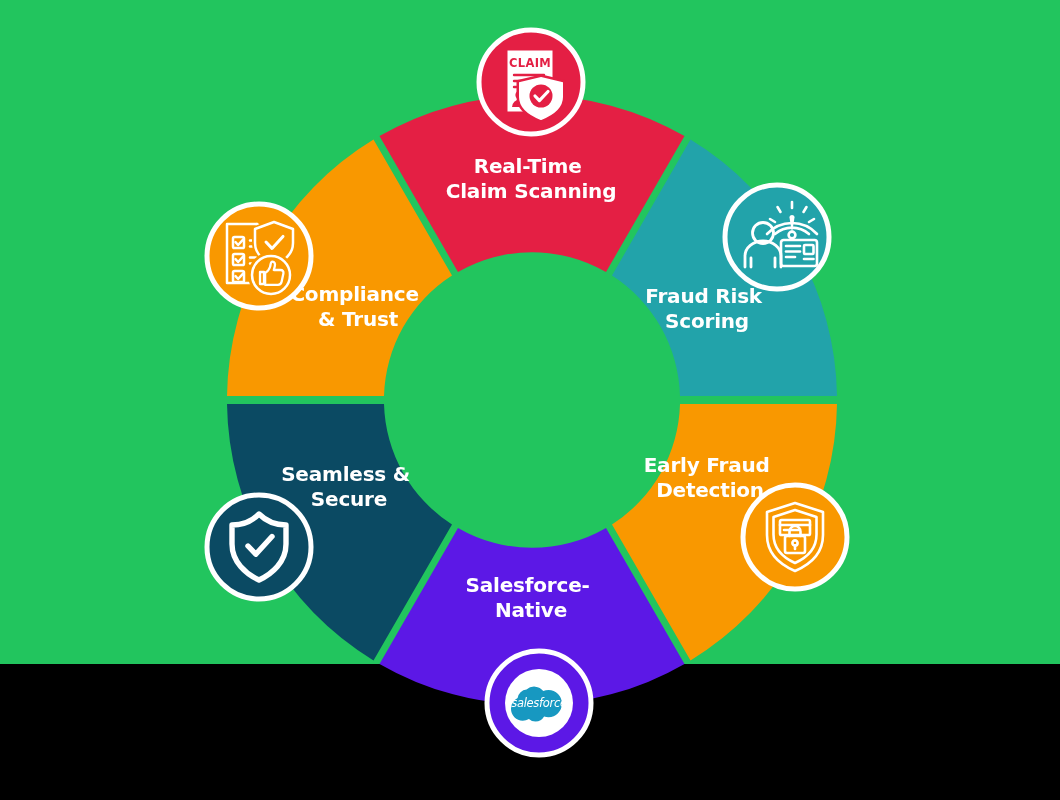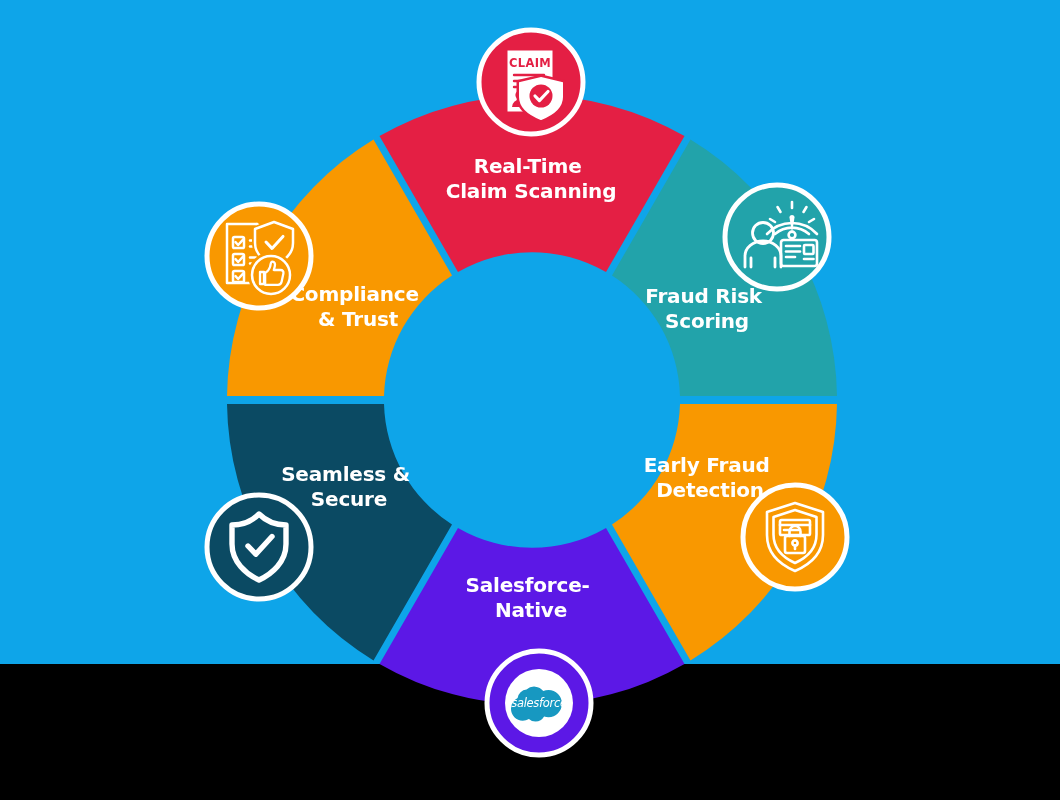--- a/index.html
+++ b/index.html
@@ -1,18 +1,18 @@
 <!DOCTYPE html>
 <html><head>
 <meta charset="utf-8">
 <style>
   html,body{margin:0;padding:0;background:#000;}
   body{width:1060px;height:800px;overflow:hidden;
        font-family:"DejaVu Sans","Liberation Sans",sans-serif;}
-  #stage{position:relative;width:1060px;height:664px;background:#0ea5e9;}
+  #stage{position:relative;width:1060px;height:664px;background:#22c55e;}
   svg{display:block;}
   .seg-label{fill:#ffffff;font-family:"DejaVu Sans","Liberation Sans",sans-serif;
              font-weight:bold;font-size:20px;letter-spacing:-0.2px;}
   .seg-label tspan{text-anchor:middle;}
 </style>
 </head>
 <body>
 
 <div id="stage">
   <svg width="1060" height="800" viewBox="0 0 1060 800">

